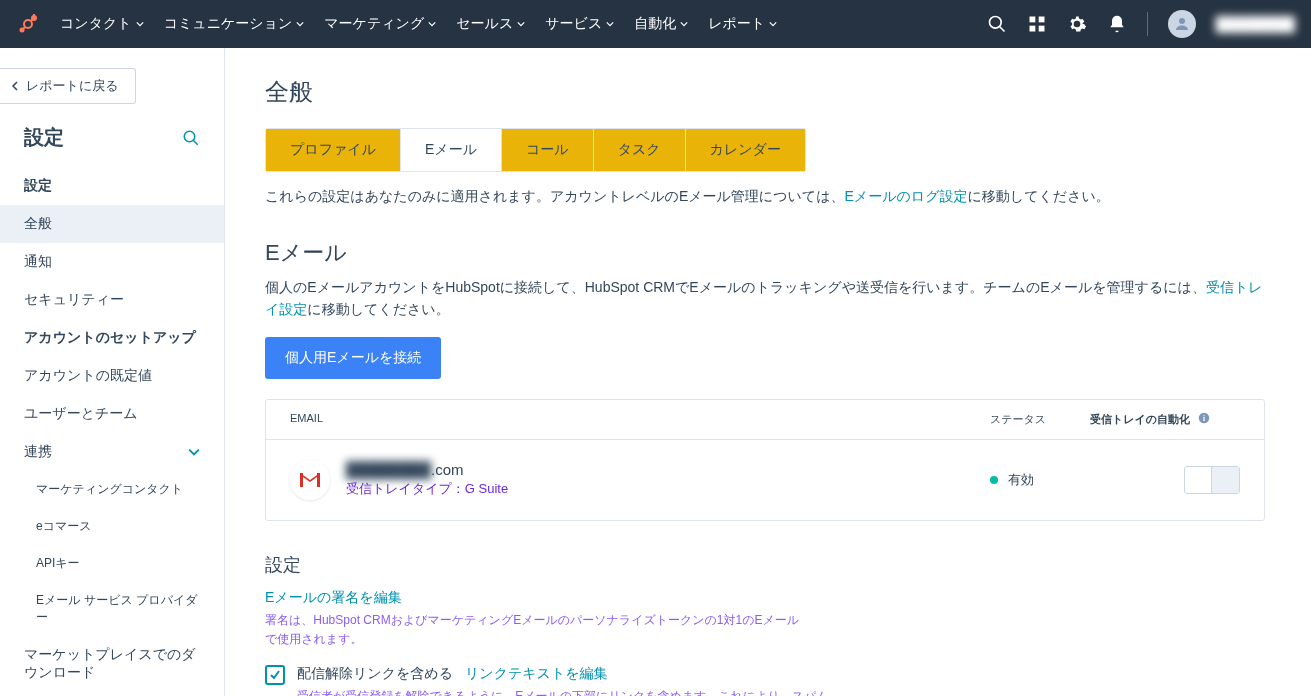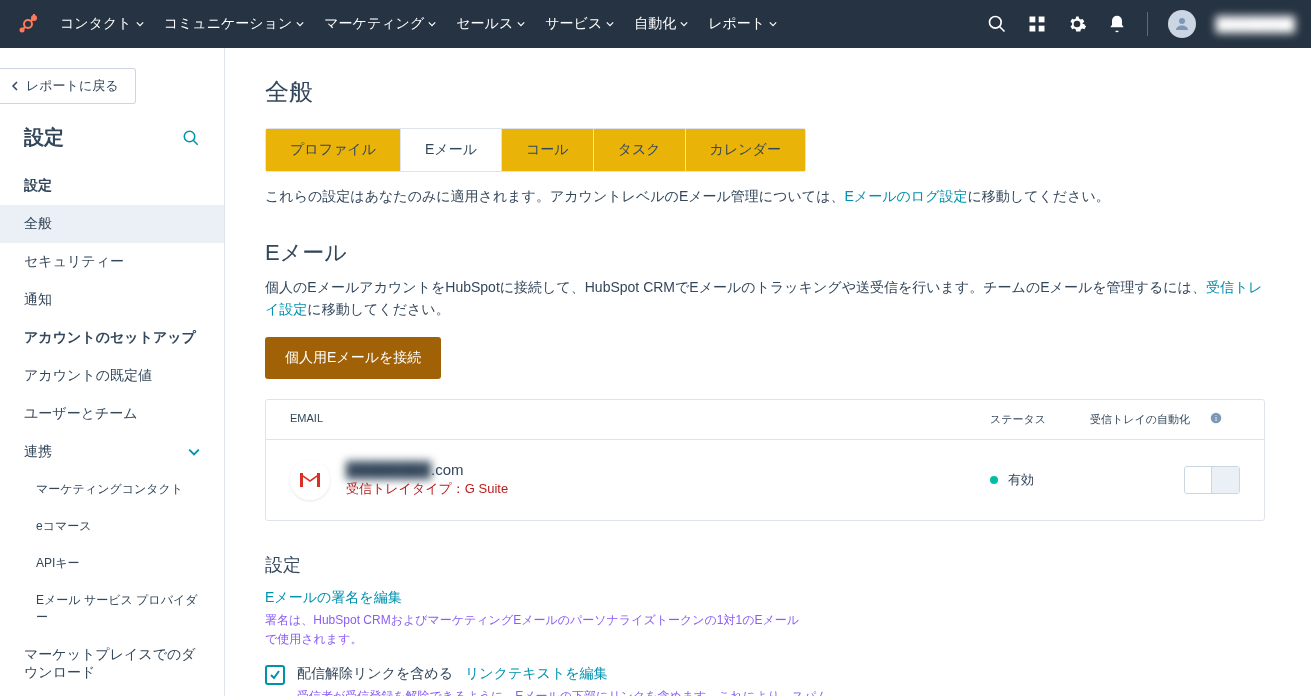--- a/index.html
+++ b/index.html
@@ -28,32 +28,32 @@
 .main { flex: 1; padding: 28px 40px; overflow-y: auto; max-width: 1080px; }
 .page-title { font-size: 24px; font-weight: 500; margin-bottom: 20px; }
 .tabs { display: flex; border: 1px solid #dfe3eb; border-radius: 3px; width: fit-content; margin-bottom: 16px; }
 .tab { padding: 12px 24px; border-right: 1px solid #dfe3eb; cursor: pointer; font-size: 14px; background: #eab308; }
 .tab:last-child { border-right: none; }
 .tab.active { background: #fff; }
 .desc { font-size: 14px; margin-bottom: 24px; }
 .link { color: #0091ae; cursor: pointer; }
 .section-title { font-size: 22px; font-weight: 500; margin-bottom: 8px; margin-top: 32px; }
 .section-desc { font-size: 14px; line-height: 1.6; margin-bottom: 16px; }
-.btn-primary { background: #a16207; color: #fff; border: none; padding: 12px 20px; font-size: 14px; border-radius: 3px; cursor: pointer; font-weight: 500; }
+.btn-primary { background: #3b82f6; color: #fff; border: none; padding: 12px 20px; font-size: 14px; border-radius: 3px; cursor: pointer; font-weight: 500; }
 .table { border: 1px solid #dfe3eb; border-radius: 3px; margin-top: 20px; }
 .table-head { display: flex; padding: 12px 24px; border-bottom: 1px solid #dfe3eb; font-size: 11px; font-weight: 500; color: #33475b; }
 .th-email { flex: 1; }
 .th-status { width: 100px; }
-.th-auto { width: 150px; display: flex; align-items: flex-start; gap: 20px; }
+.th-auto { width: 150px; display: flex; align-items: flex-start; gap: 8px; font-weight: bold; }
 .table-row { display: flex; align-items: center; padding: 20px 24px; }
 .gmail-icon { width: 40px; height: 40px; border-radius: 50%; box-shadow: 0 1px 3px rgba(0,0,0,0.1); display: flex; align-items: center; justify-content: center; margin-right: 16px; background: #fff; }
 .email-info { flex: 1; }
 .email-addr { font-size: 15px; font-weight: 500; }
 .blurred { filter: blur(4px); }
-.email-type { font-size: 13px; color: #b91c1c; margin-top: 2px; }
+.email-type { font-size: 13px; color: #6d28d9; margin-top: 2px; }
 .status-cell { width: 100px; display: flex; align-items: center; gap: 10px; font-size: 13px; text-align: center; }
 .status-dot { width: 8px; height: 8px; border-radius: 50%; background: #00bda5; }
 .auto-cell { width: 150px; display: flex; justify-content: flex-end; }
 .toggle { width: 56px; height: 28px; border: 1px solid #cbd6e2; border-radius: 3px; position: relative; background: #fff; cursor: pointer; }
 .toggle-knob { position: absolute; right: 0; top: 0; width: 28px; height: 26px; background: #eaf0f6; border-left: 1px solid #cbd6e2; }
 .sub-section-title { font-size: 18px; font-weight: 500; margin-top: 32px; margin-bottom: 12px; }
 .sig-link { color: #0091ae; font-size: 14px; font-weight: 500; cursor: pointer; }
 .small-desc { font-size: 12px; color: #8b5cf6; line-height: 1.6; margin-top: 4px; max-width: 540px; }
 .checkbox-row { display: flex; align-items: flex-start; gap: 12px; margin-top: 16px; }
 .checkbox { width: 20px; height: 20px; border: 2px solid #0091ae; border-radius: 3px; display: flex; align-items: center; justify-content: center; flex-shrink: 0; cursor: pointer; }
@@ -159,22 +159,22 @@
     </button>
     <div class="sidebar-header">
       <h2>設定</h2>
       <svg class="search-icon" viewBox="0 0 24 24">
           <circle cx="10" cy="10" r="7" fill="none" stroke="#0091ae" stroke-width="2"></circle>
           <line x1="15" y1="15" x2="21" y2="21" stroke="#0091ae" stroke-width="2"></line>
         </svg>
     </div>
     <div class="side-section-title">設定</div>
     <div class="side-item active">全般</div>
+    <div class="side-item">通知</div>
     <div class="side-item">セキュリティー</div>
-    <div class="side-item">通知</div>
     <div class="side-section-title">アカウントのセットアップ</div>
     <div class="side-item">アカウントの既定値</div>
     <div class="side-item">ユーザーとチーム</div>
     <div class="side-item">
       <span>連携</span>
       <svg class="side-chevron" viewBox="0 0 10 10">
           <path d="M1 3 L5 7 L9 3" stroke="#0091ae" fill="none" stroke-width="1.5"></path>
         </svg>
     </div>
     <div class="side-item sub">マーケティングコンタクト</div>

